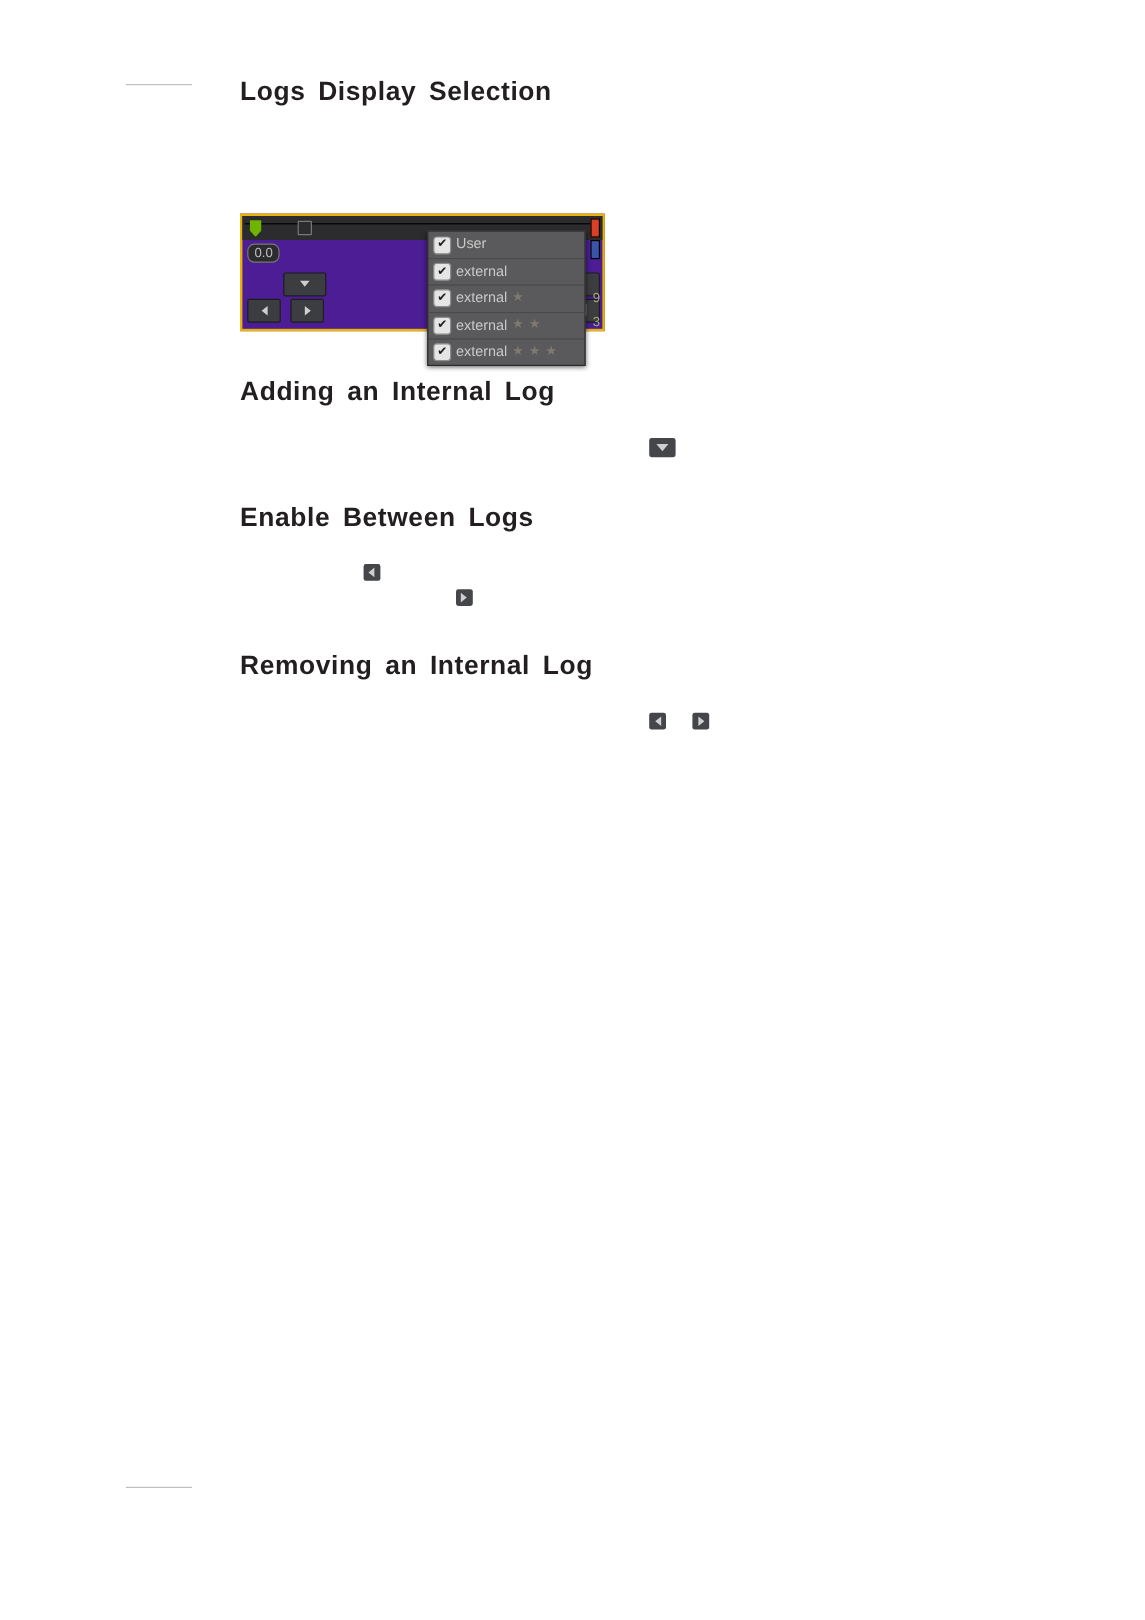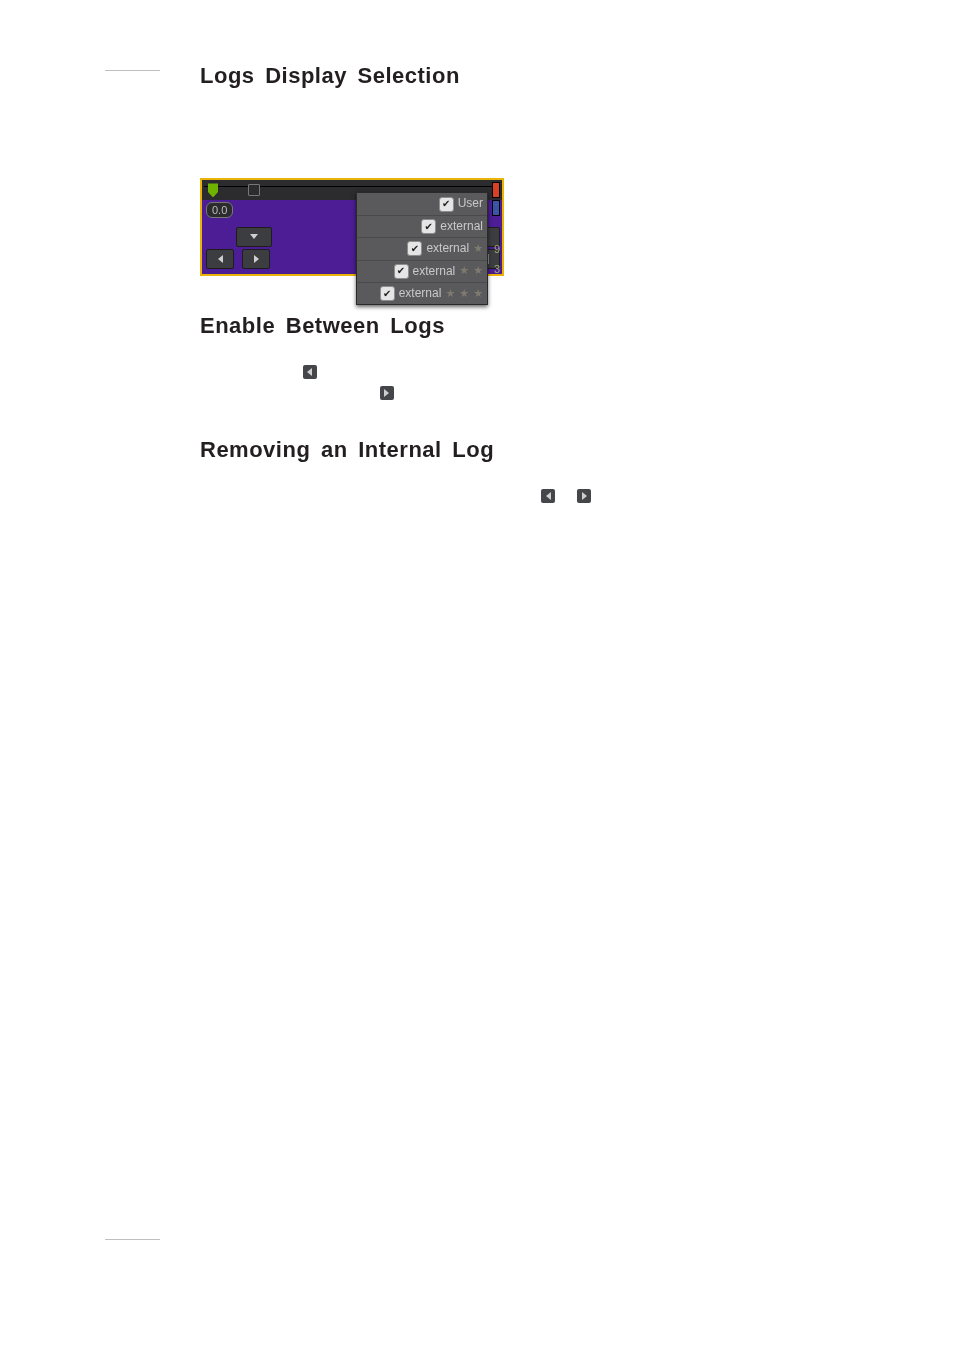--- a/index.html
+++ b/index.html
@@ -168,21 +168,20 @@
     box-shadow: 0 2px 4px rgba(0,0,0,0.6);
   }
   .popup .item {
     display: flex;
     align-items: center;
     gap: 4px;
     padding: 2px 4px;
     font-size: 12px;
     color: #c9c9c9;
     border-top: 1px solid #4a4a4c;
-    justify-content: flex-end;
   }
   .popup .item:first-child { border-top: none; }
   .chk {
     width: 13px; height: 13px;
     border: 1px solid #8d8d8d;
     border-radius: 3px;
     background: #e5e5e5;
     display: inline-flex;
     align-items: center;
     justify-content: center;
@@ -305,20 +304,30 @@
 
       <div class="right-strip">
         <div class="swatch sw-red"></div>
         <div class="swatch sw-blue"></div>
       </div>
       <span class="edge-digits" style="top:62px">9</span>
       <span class="edge-digits" style="top:82px">3</span>
     </div>
   </div>
 
+  <div class="section content">
+    <div class="h2">Adding  an  Internal  Log</div>
+    <p>
+      <span>Add an internal log to the current timing by clicking the </span>
+      <span class="mini-btn">
+          <span class="tri tri-down"></span>
+        </span>
+      <span> button.</span>
+    </p>
+  </div>
 
   <div class="section content">
     <div class="h2">Enable  Between  Logs</div>
     <p>
       <span>Move backward </span>
       <span class="mini-btn square">
           <span class="tri tri-left-sm"></span>
         </span>
       <span> through the internal logs from the first to the last and forward from the last returning to the first with </span>
       <span class="mini-btn square">

